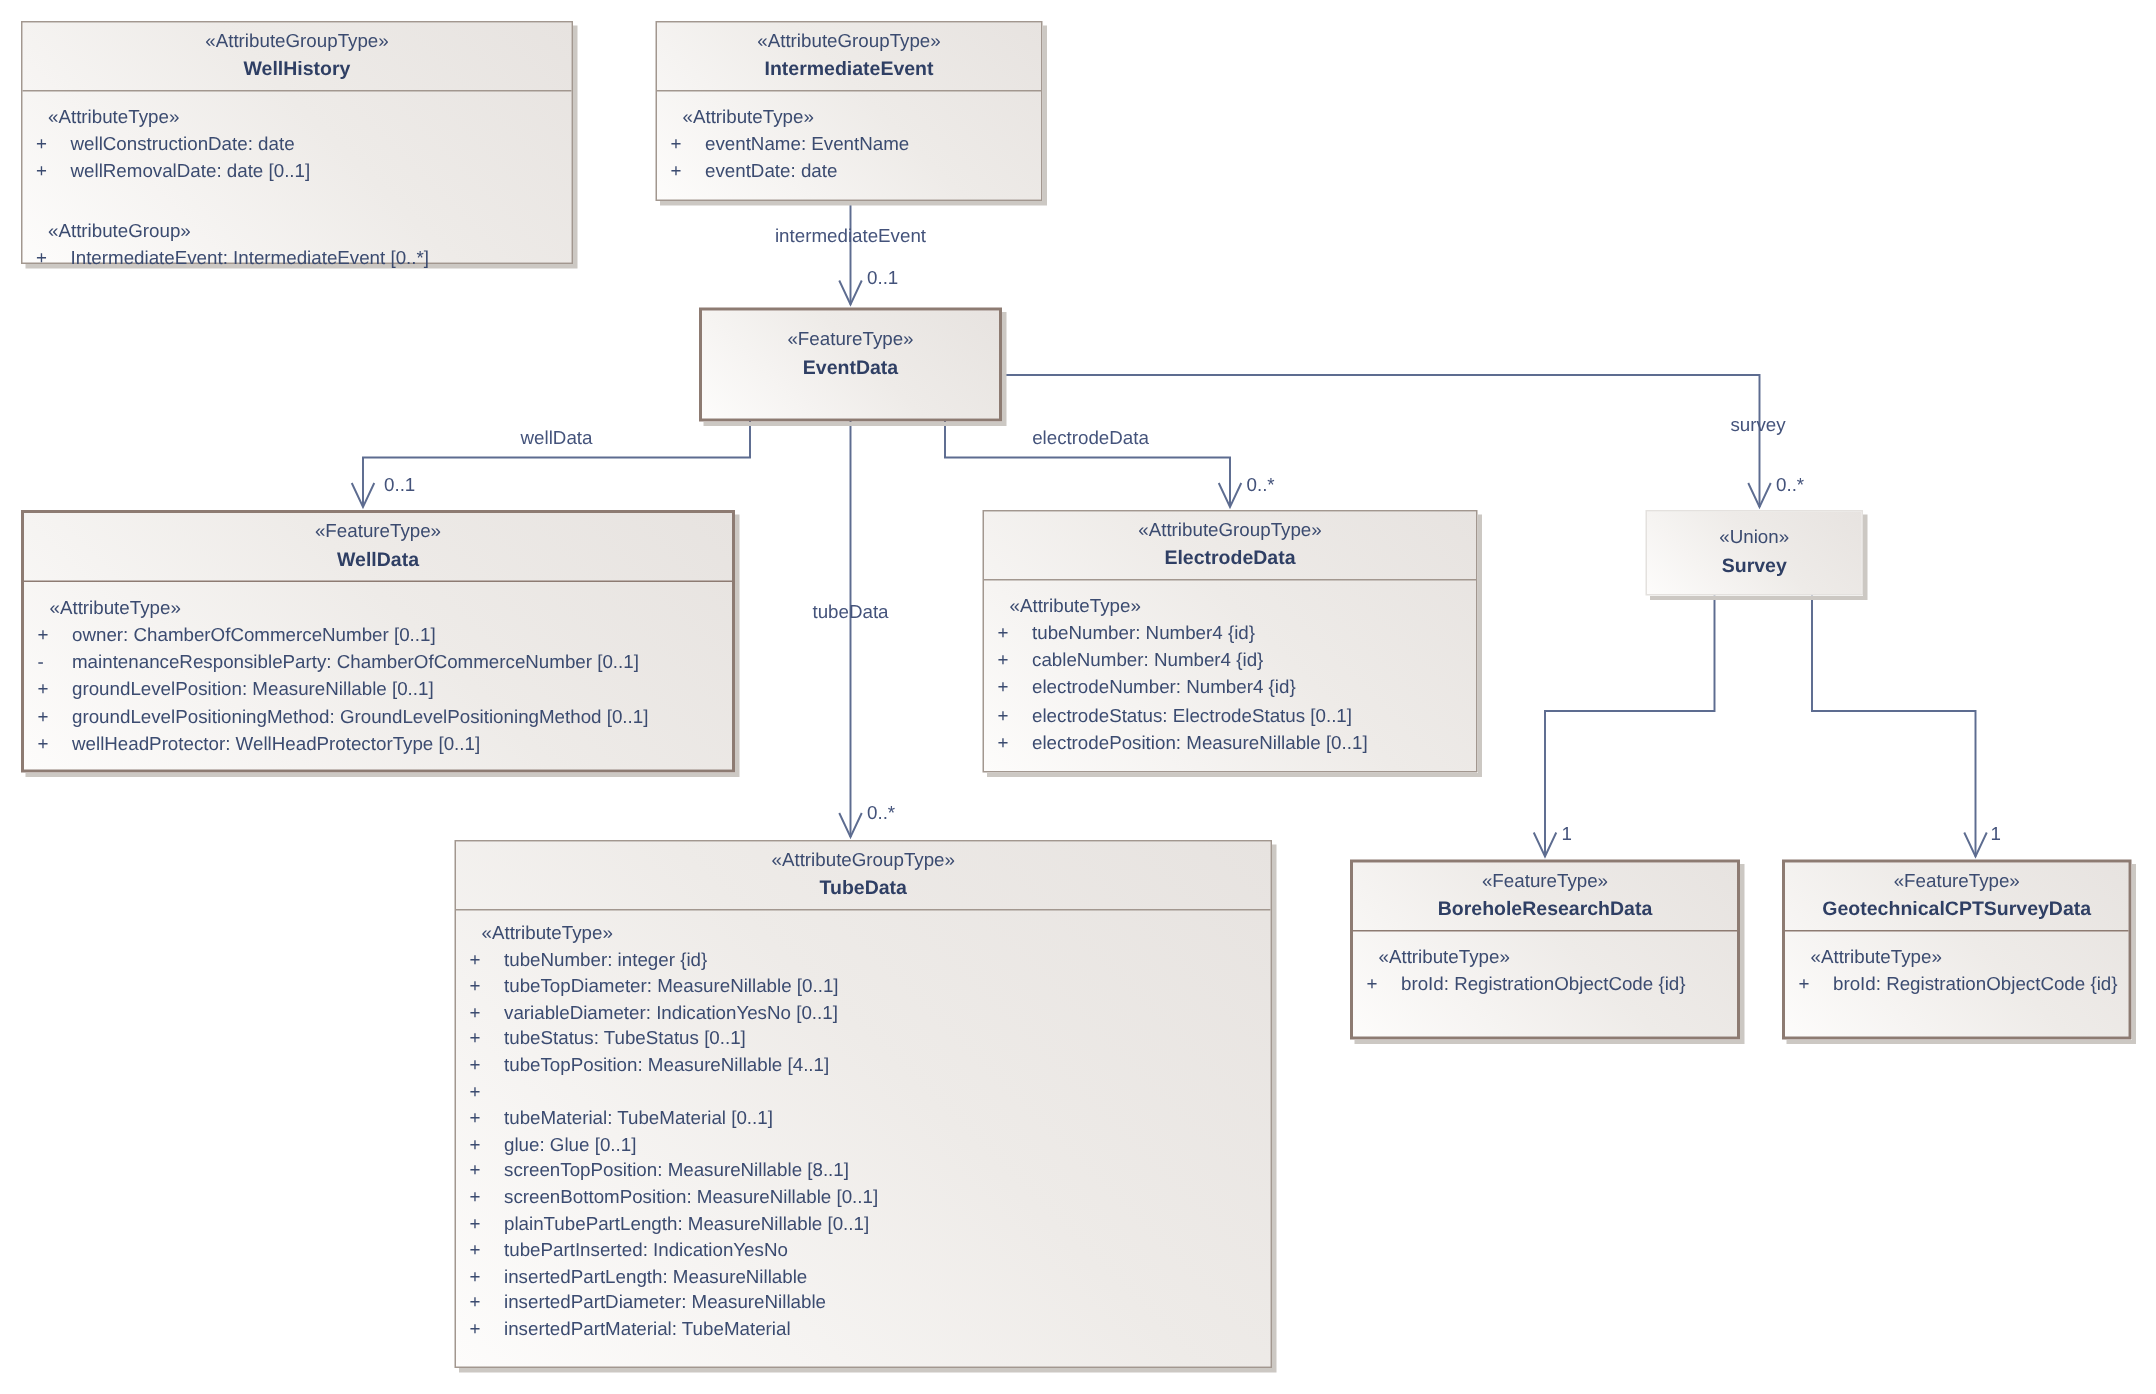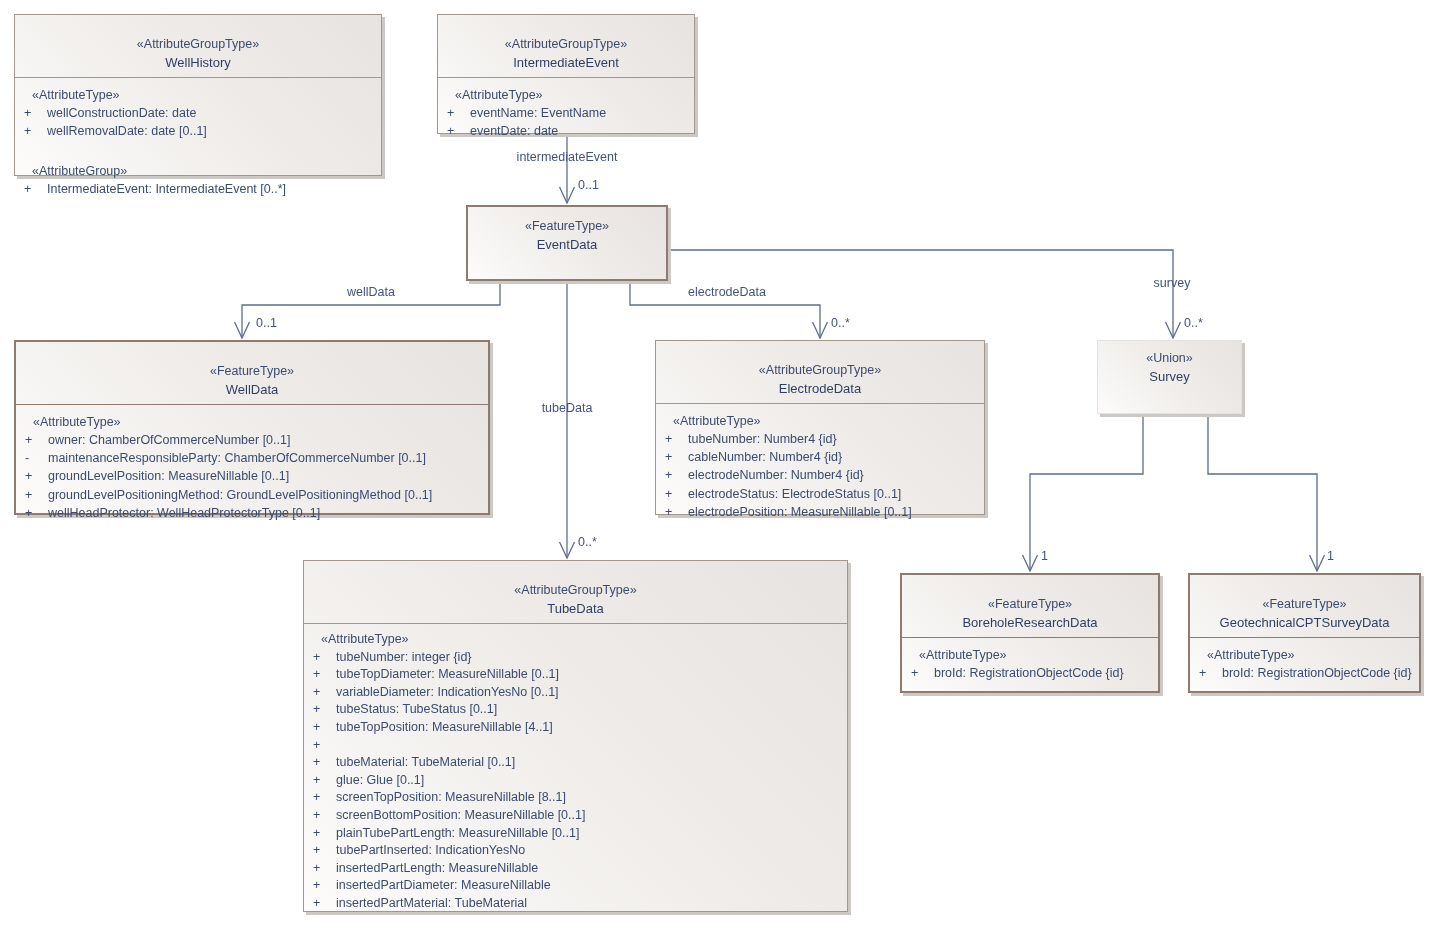--- a/index.html
+++ b/index.html
@@ -10,25 +10,25 @@
   svg.wires { position:absolute; left:0; top:0; }
   .uml-box {
     position:absolute; box-sizing:border-box;
     border:1px solid #a2978f;
     background:linear-gradient(45deg, #fdfcfb 0%, #eeebe8 55%, #e7e3e0 100%);
     box-shadow:3px 3px 0 #ccc8c3;
     color:#3b4b70;
   }
   .uml-box.feature { border:2px solid #8d7b72; }
   .uml-box.union  { border:1px solid #e4e1de; }
-  .box-header { text-align:center; padding-top:20px; padding-bottom:4px; border-bottom:1px solid #a2978f; }
+  .box-header { text-align:center; padding-top:3px; padding-bottom:4px; border-bottom:1px solid #a2978f; }
   .feature .box-header { border-bottom:1px solid #8d7b72; }
   .no-divider .box-header { border-bottom:none; }
   .stereotype { font-size:12.5px; line-height:18px; color:#3b4b70; }
-  .class-name { font-size:13px; font-weight:normal; line-height:20px; color:#2f3f64;text-align:center; }
+  .class-name { font-size:13px; font-weight:bold; line-height:20px; color:#2f3f64;text-align:center; }
   .box-body { padding-top:8px; overflow:hidden; }
   .section-heading { font-size:12.5px; line-height:18px; padding-left:17px; white-space:nowrap; }
   .sec-gap { margin-top:22px; }
   .attr-row { display:flex; font-size:12.5px; line-height:18.2px; }
   .attr-row .vis { width:23px; padding-left:9px; flex:none; }
   .attr-text { white-space:nowrap; }
   .tube .attr-row, .tube .section-heading { line-height:17.6px; }
   .connector-label { position:absolute; font-size:12.5px; color:#44537b; white-space:nowrap; }
   .center { transform:translateX(-50%); }
 </style>
@@ -187,21 +187,21 @@
           <span class="vis">+</span>
           <span class="attr-text">electrodeStatus: ElectrodeStatus [0..1]</span>
         </div>
       <div class="attr-row">
           <span class="vis">+</span>
           <span class="attr-text">electrodePosition: MeasureNillable [0..1]</span>
         </div>
     </div>
   </div>
 
-  <div class="uml-box union no-divider" style="left:1097px; top:340px; width:145px; height:74px;">
+  <div class="uml-box union no-divider" style="left:1097px; top:340px; width:145px; height:57px;">
     <div class="box-header" style="padding-top:8px;">
       <div class="stereotype">«Union»</div>
       <div class="class-name">Survey</div>
     </div>
   </div>
 
   <div class="uml-box tube" style="left:303px; top:560px; width:545px; height:352px;">
     <div class="box-header">
       <div class="stereotype">«AttributeGroupType»</div>
       <div class="class-name">TubeData</div>

